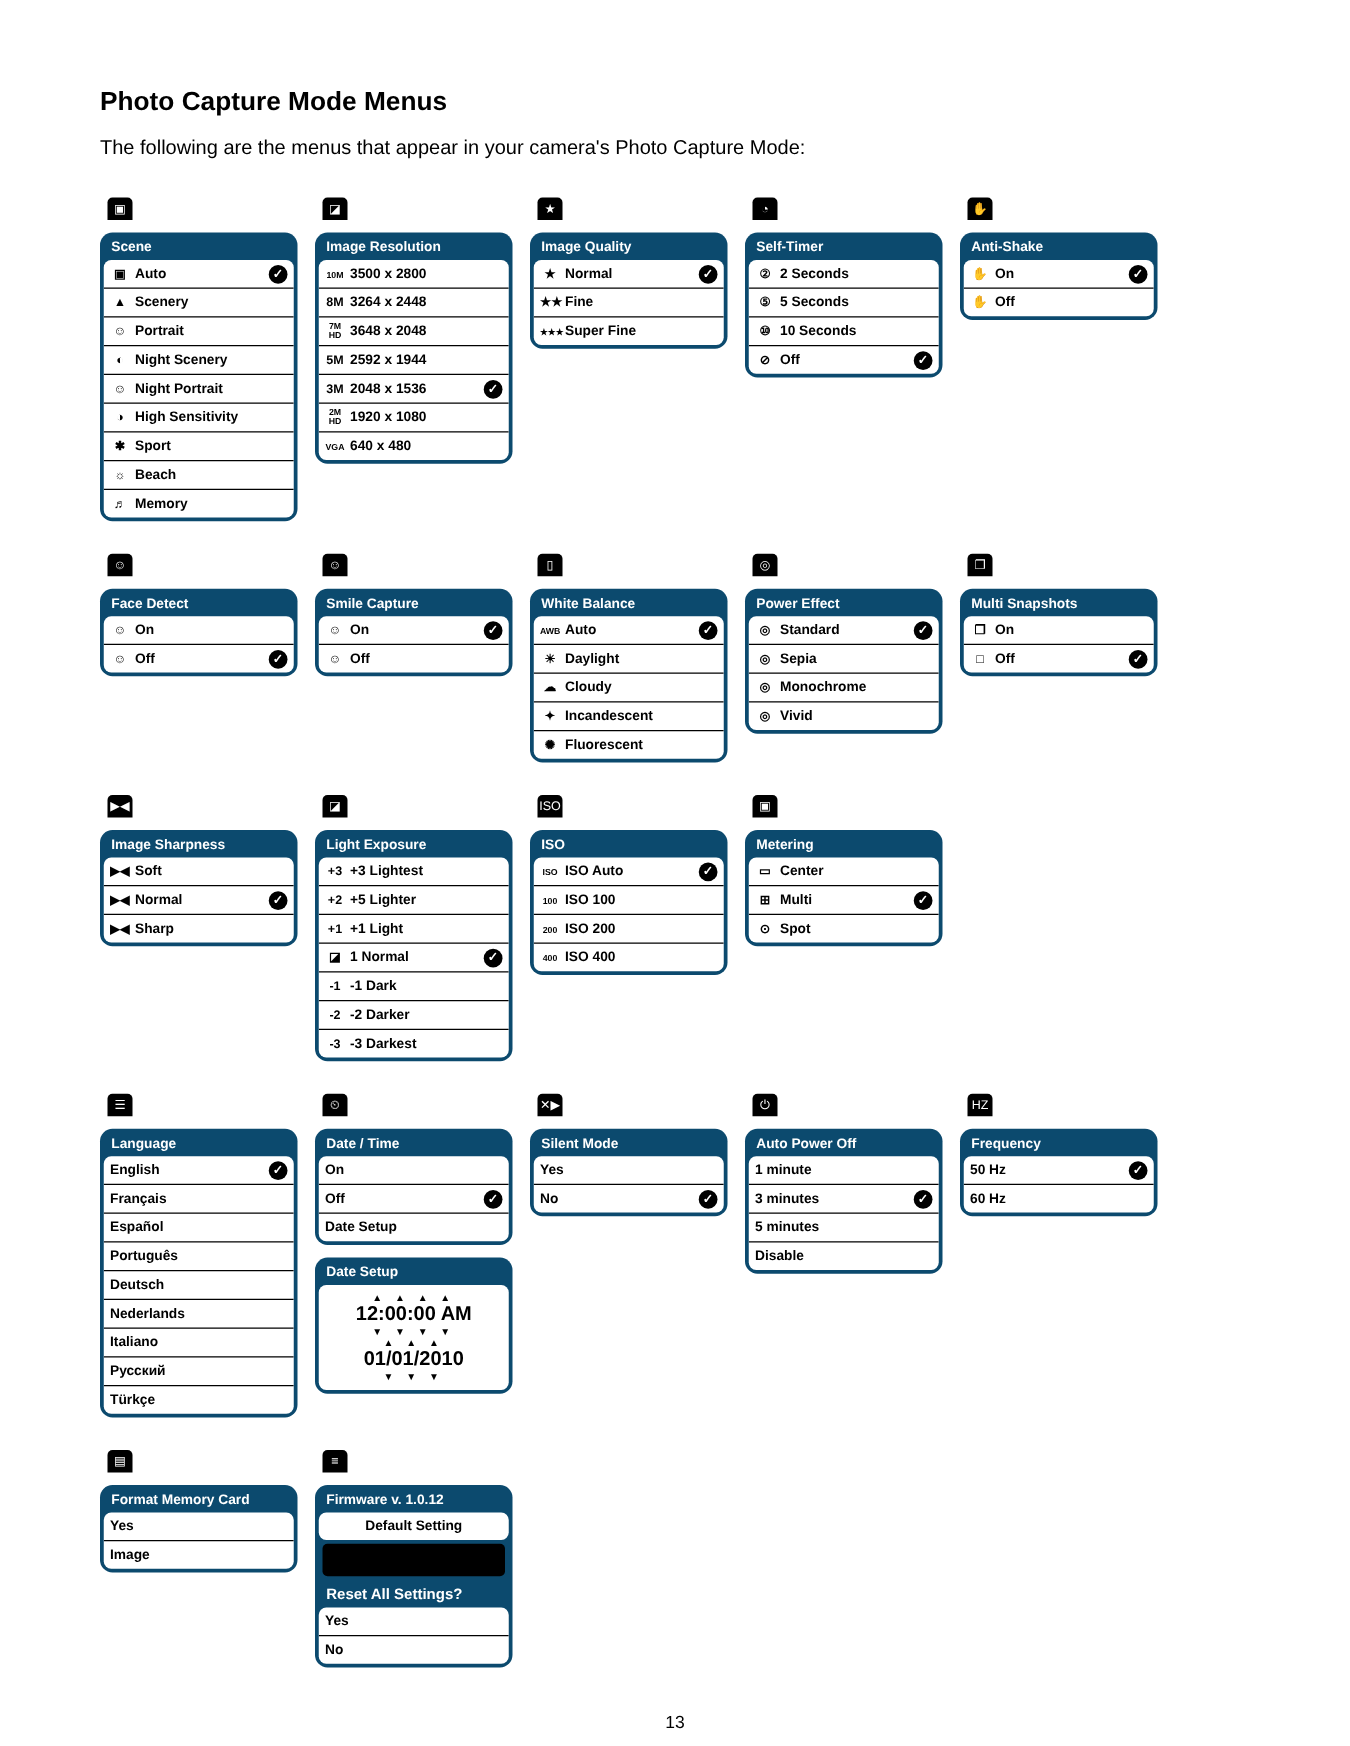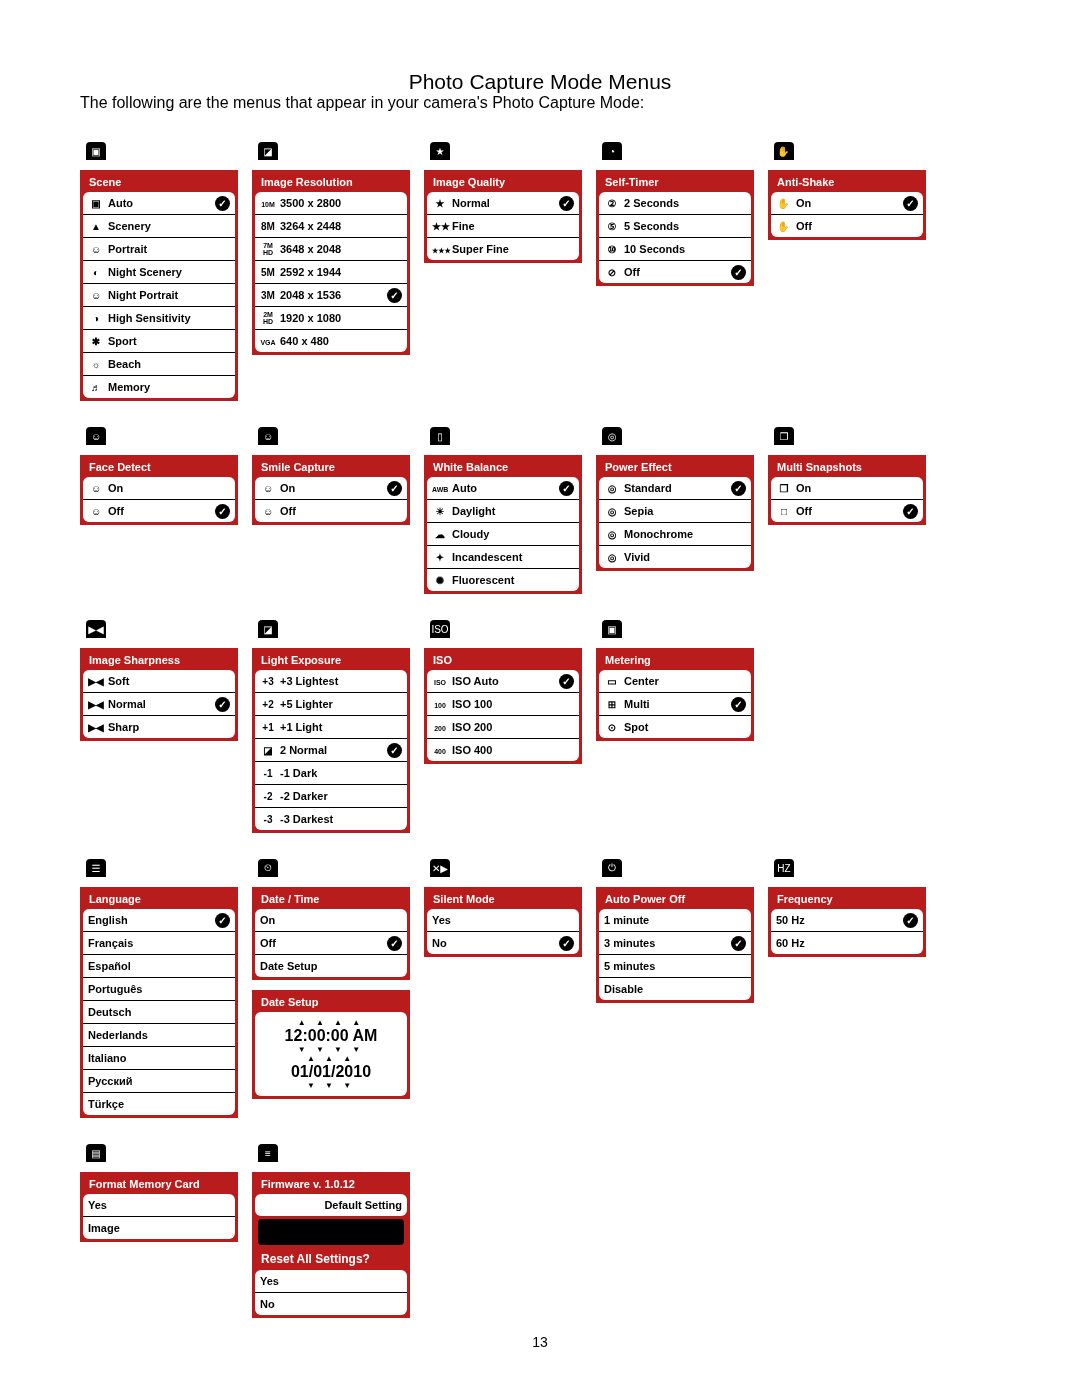--- a/index.html
+++ b/index.html
@@ -6,23 +6,22 @@
     margin: 0;
     padding: 70px 80px 40px 80px;
     font-family: Arial, Helvetica, sans-serif;
     background: #fff;
     color: #000;
     width: 1080px;
     box-sizing: border-box;
   }
   h2 {
     font-size: 21px;
-    font-weight: normal;
-    margin: 0 0 0 0;
-    text-align: center;
+    font-weight: bold;
+    margin: 0 0 16px 0;
   }
   .intro {
     font-size: 16px;
     margin: 0 0 30px 0;
   }
   .grid {
     display: flex;
     flex-direction: column;
     gap: 26px;
   }
@@ -32,22 +31,22 @@
     align-items: flex-start;
   }
   .col {
     display: flex;
     flex-direction: column;
     gap: 10px;
     width: 158px;
   }
   .panel {
     width: 158px;
-    background: #b91c1c;
-    border-radius: 0;
+    background: #0c4a6e;
+    border-radius: 10px;
     padding: 3px;
     box-sizing: border-box;
   }
   .tab {
     width: 20px;
     height: 18px;
     background: #000;
     border-radius: 4px 4px 0 0;
     margin-left: 6px;
     display: flex;
@@ -115,21 +114,21 @@
   .arrows { font-size:8px; letter-spacing:4px; }
   .blackbox {
     background:#000;
     height:26px;
     border-radius:4px;
     margin:3px;
   }
   .pagenum {
     text-align:center;
     font-size:14px;
-    margin-top:16px;
+    margin-top:35px;
   }
   .mini { font-size:7px; line-height:1; display:inline-block; text-align:center; }
 </style>
 </head>
 <body>
 
 <h2>Photo Capture Mode Menus</h2>
 <p class="intro">The following are the menus that appear in your camera's Photo Capture Mode:</p>
 
 <div class="grid" id="grid">
@@ -421,21 +420,21 @@
             <div class="item">
               <span class="icon">+2</span>
               <span class="label">+5 Lighter</span>
             </div>
             <div class="item">
               <span class="icon">+1</span>
               <span class="label">+1 Light</span>
             </div>
             <div class="item">
               <span class="icon">◪</span>
-              <span class="label">2 Normal</span>
+              <span class="label">1 Normal</span>
               <span class="check">✓</span>
             </div>
             <div class="item">
               <span class="icon">-1</span>
               <span class="label">-1 Dark</span>
             </div>
             <div class="item">
               <span class="icon">-2</span>
               <span class="label">-2 Darker</span>
             </div>
@@ -625,21 +624,21 @@
             </div>
           </div>
         </div>
       </div>
       <div class="col">
         <div class="tab">≡</div>
         <div class="panel">
           <div class="panel-title">Firmware v. 1.0.12</div>
           <div class="panel-body">
             <div class="item" style="justify-content: center;">
-              <span class="label" style="text-align: right;">Default Setting</span>
+              <span class="label" style="text-align: center;">Default Setting</span>
             </div>
           </div>
           <div class="blackbox"></div>
           <div class="subtitle">Reset All Settings?</div>
           <div class="panel-body">
             <div class="item">
               <span class="label">Yes</span>
             </div>
             <div class="item">
               <span class="label">No</span>

